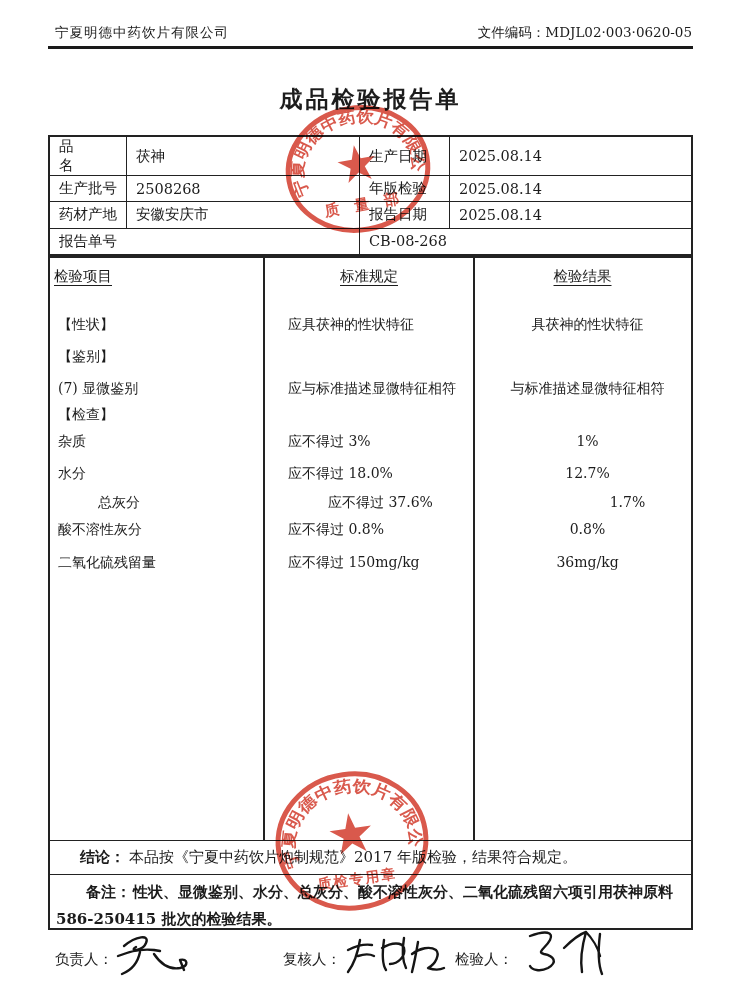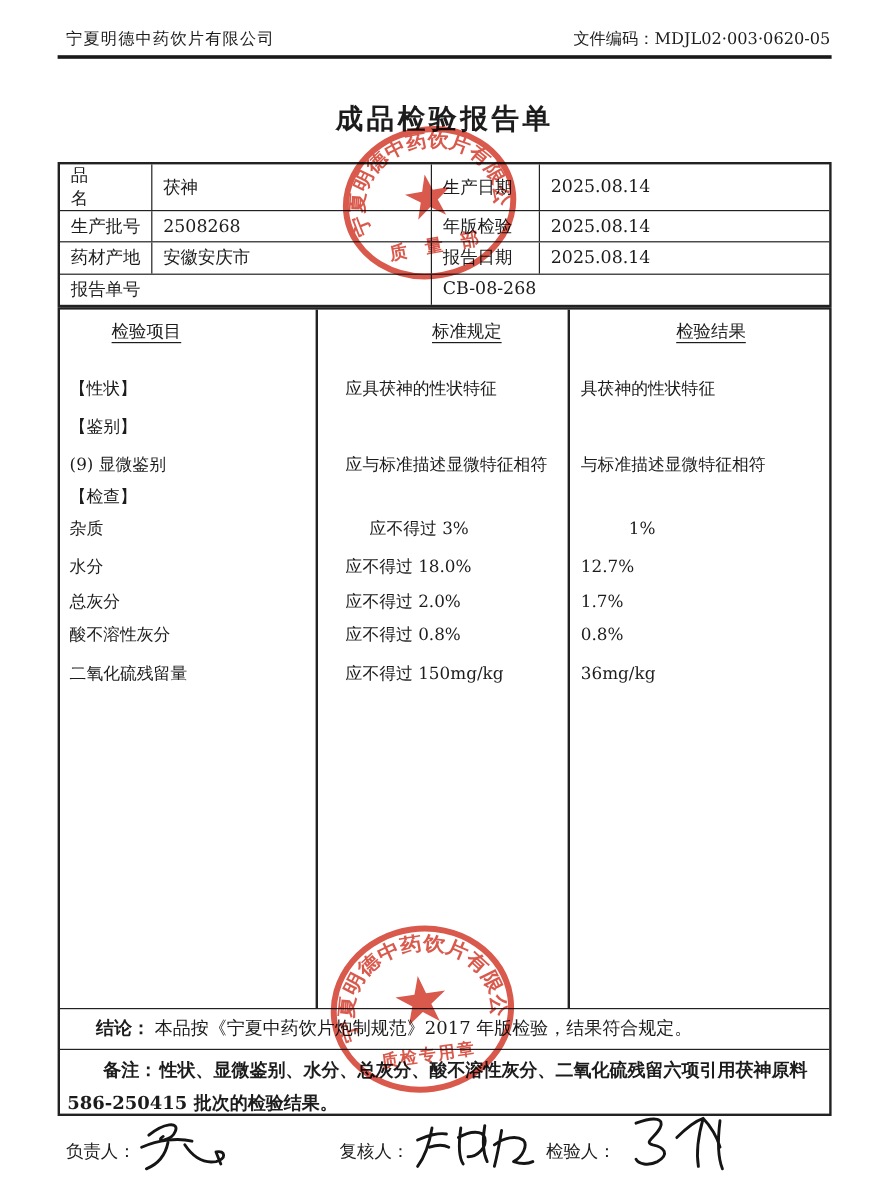--- a/index.html
+++ b/index.html
@@ -26,28 +26,28 @@
   .w-label2{width:90px;}
   .w-val2{flex:1;}
   .w-span{width:310px;}
   .spread{justify-content:space-between;padding-right:12px;}
   
   .main-table{left:48px;top:256px;width:645px;height:674px;border:2px solid #222;box-sizing:border-box;}
   .vline{position:absolute;top:0;width:1.5px;height:582px;background:#222;}
   .vline1{left:213px;}
   .vline2{left:423px;}
   .mt-header{position:absolute;top:9px;left:0;width:100%;display:flex;font-size:14.5px;}
-  .mt-header .h1{width:214px;padding-left:23px;box-sizing:border-box;text-align:left;margin-left:20px;}
+  .mt-header .h1{width:214px;padding-left:4px;box-sizing:border-box;text-align:left;}
   .mt-header .h2{width:210px;text-align:center;}
   .mt-header .h3{flex:1;text-align:center;}
   .mt-header span{text-decoration:underline;text-underline-offset:4px;}
   .mt-row{position:absolute;left:0;width:100%;display:flex;font-size:14px;line-height:16px;}
   .mt-row .c1{width:214px;padding-left:8px;box-sizing:border-box;}
   .mt-row .c2{width:210px;padding-left:24px;box-sizing:border-box;}
-  .mt-row .c3{flex:1;padding-left:10px;box-sizing:border-box;}
+  .mt-row .c3{flex:1;padding-left:10px;box-sizing:border-box;text-align:center;}
   .concl{position:absolute;left:0;top:582px;width:100%;height:34px;border-top:1.5px solid #222;
     box-sizing:border-box;display:flex;align-items:center;padding-left:30px;font-size:15px;}
   .concl b{margin-right:4px;}
   .remark{position:absolute;left:0;top:616px;width:100%;height:58px;border-top:1.5px solid #222;
     box-sizing:border-box;padding:4px 8px 0 6px;font-size:15px;line-height:27px;font-weight:bold;}
   .remark p{margin:0;text-indent:2em;}
   .remark b{margin-right:2px;}
   
   .sig-label{font-size:14.5px;}
   .sig-svg{position:absolute;}
@@ -106,42 +106,42 @@
     <div class="c1">【性状】</div>
     <div class="c2">应具茯神的性状特征</div>
     <div class="c3">具茯神的性状特征</div>
   </div>
   <div class="mt-row" style="top:90px;">
     <div class="c1">【鉴别】</div>
     <div class="c2"></div>
     <div class="c3"></div>
   </div>
   <div class="mt-row" style="top:122px;">
-    <div class="c1">(9) 显微鉴别</div>
+    <div class="c1">(7) 显微鉴别</div>
     <div class="c2">应与标准描述显微特征相符</div>
     <div class="c3">与标准描述显微特征相符</div>
   </div>
   <div class="mt-row" style="top:148px;">
     <div class="c1">【检查】</div>
     <div class="c2"></div>
     <div class="c3"></div>
   </div>
-  <div class="mt-row" style="top:175px;gap:20px;">
+  <div class="mt-row" style="top:175px;">
     <div class="c1">杂质</div>
     <div class="c2">应不得过 3%</div>
     <div class="c3">1%</div>
   </div>
   <div class="mt-row" style="top:207px;">
     <div class="c1">水分</div>
     <div class="c2">应不得过 18.0%</div>
     <div class="c3">12.7%</div>
   </div>
-  <div class="mt-row" style="top:236px;">
+  <div class="mt-row" style="top:236px;margin-left:40px;">
     <div class="c1">总灰分</div>
-    <div class="c2">应不得过 2.0%</div>
+    <div class="c2">应不得过 37.6%</div>
     <div class="c3">1.7%</div>
   </div>
   <div class="mt-row" style="top:263px;">
     <div class="c1">酸不溶性灰分</div>
     <div class="c2">应不得过 0.8%</div>
     <div class="c3">0.8%</div>
   </div>
   <div class="mt-row" style="top:296px;">
     <div class="c1">二氧化硫残留量</div>
     <div class="c2">应不得过 150mg/kg</div>

